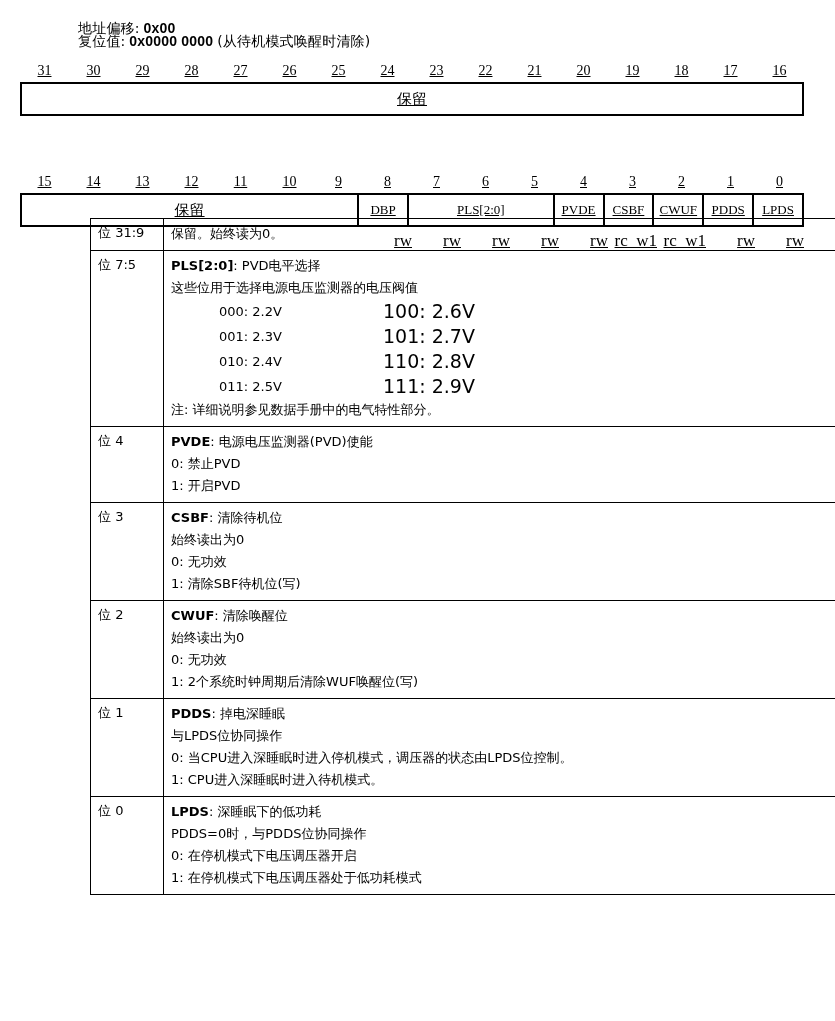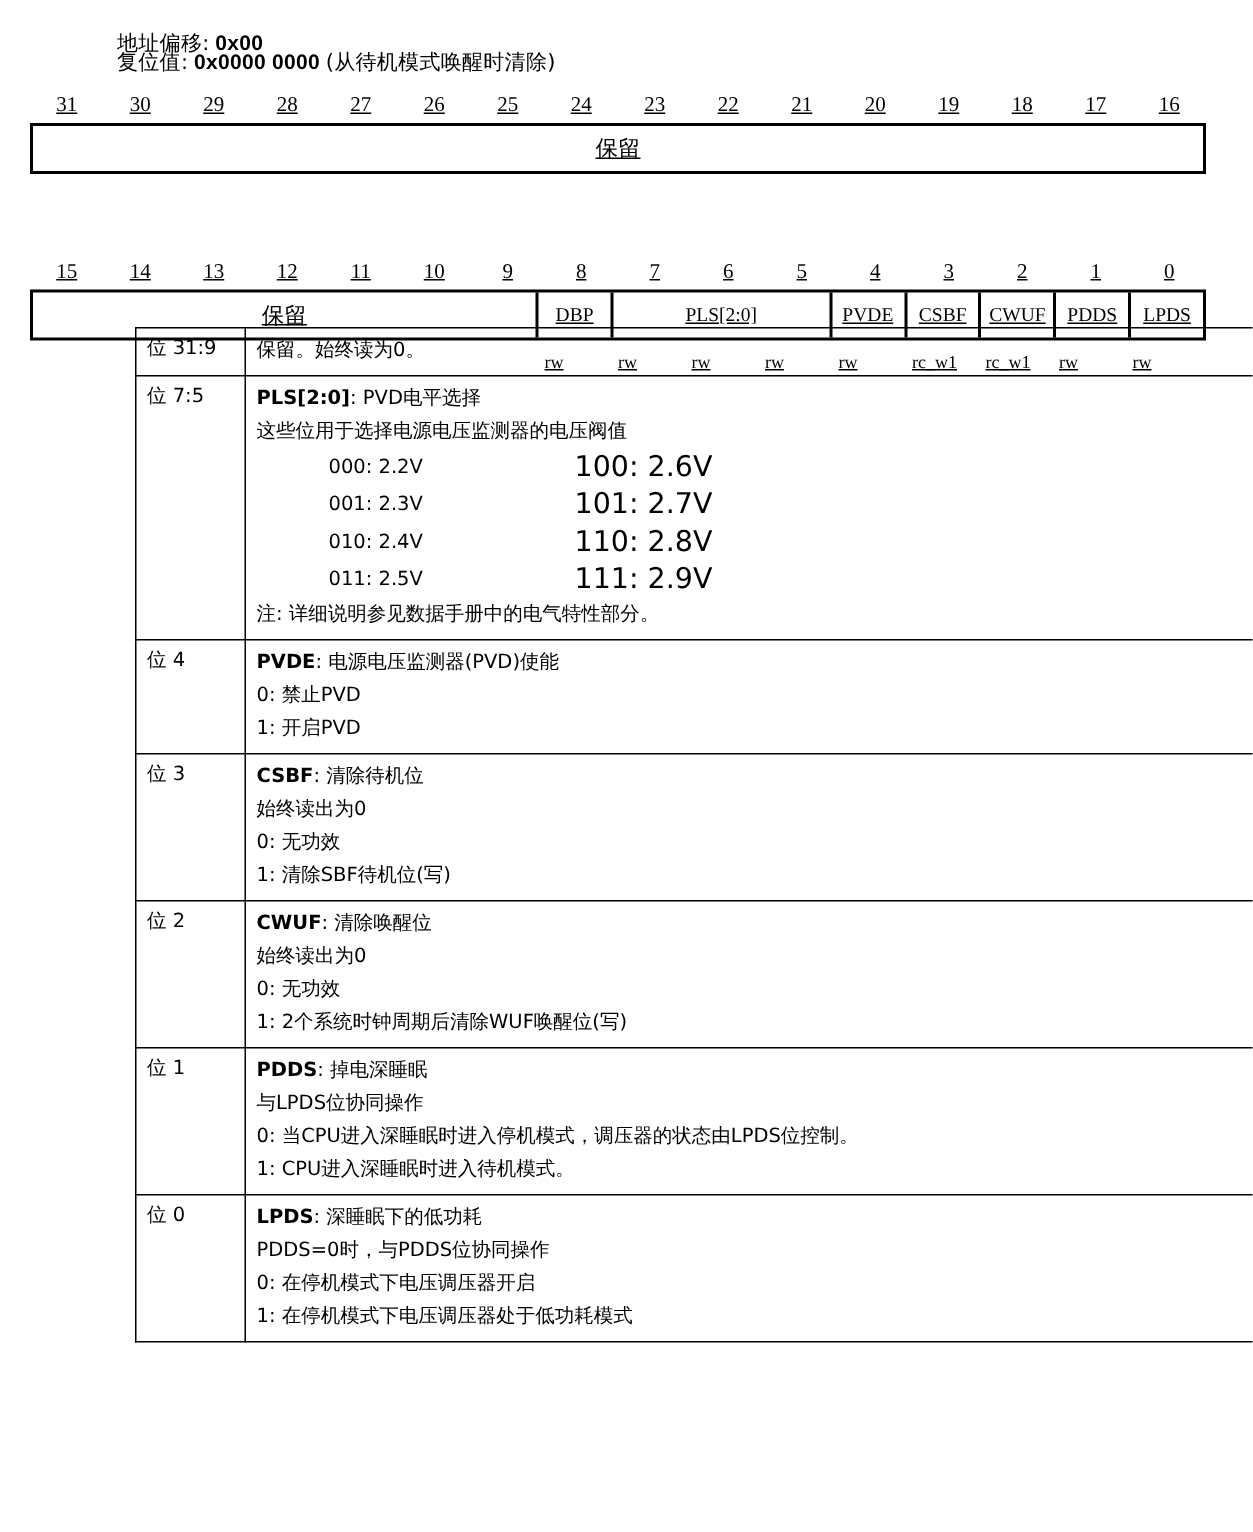--- a/index.html
+++ b/index.html
@@ -31,21 +31,21 @@
   .bitcell{
     display:flex;align-items:center;justify-content:center;
     font-size:13px;font-family:"Liberation Serif","DejaVu Serif",serif;
     border-right:2.2px solid #000;box-sizing:border-box;
     overflow:hidden;white-space:nowrap;
   }
   .bitcell:last-child{border-right:none;}
   .bitcell.cjk{font-family:"DejaVu Sans","Liberation Sans",sans-serif;font-size:15px;}
   .access{display:flex;width:784px;height:22px;margin-top:3px;}
   .access .ac{
-    flex:1 1 0;text-align:left;font-size:12px;
+    flex:1 1 0;text-align:right;font-size:17px;
     font-family:"Liberation Serif","DejaVu Serif",serif;line-height:22px;
   }
 
   
   #desc-table{
     position:absolute;left:90px;top:218px;width:816px;
     border-collapse:collapse;table-layout:fixed;
   }
   #desc-table td{
     border:1.1px solid #000;

